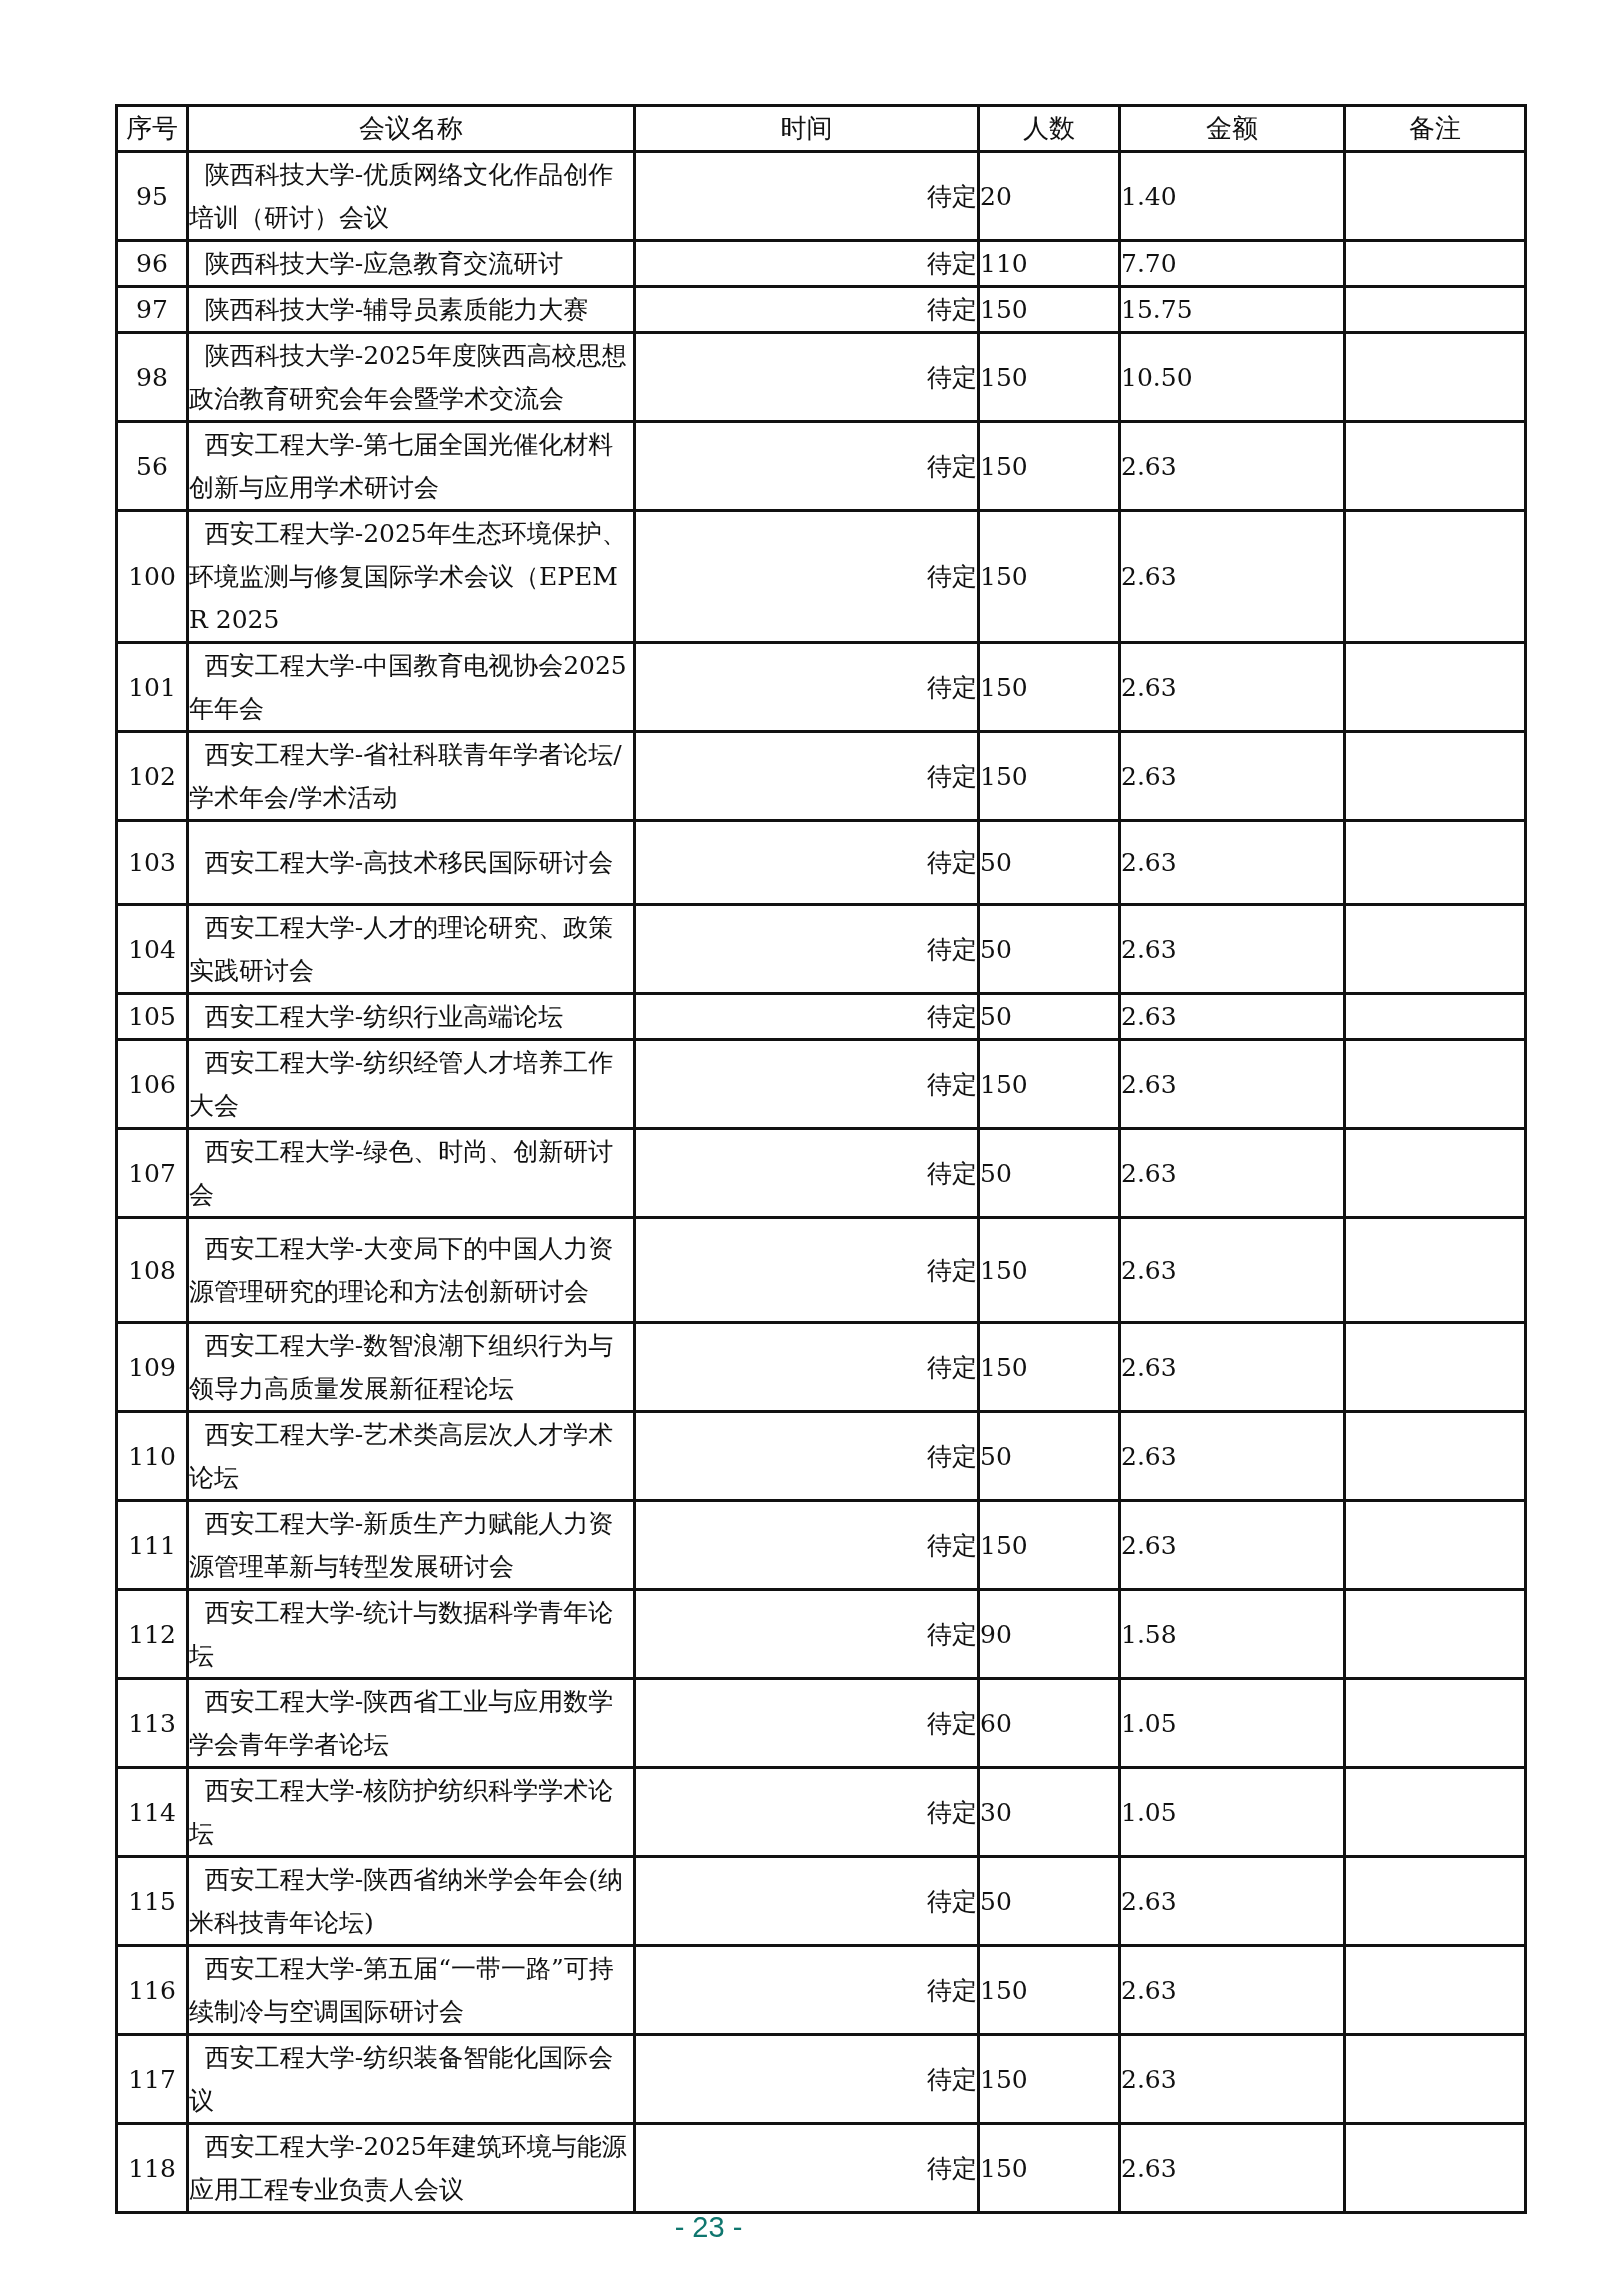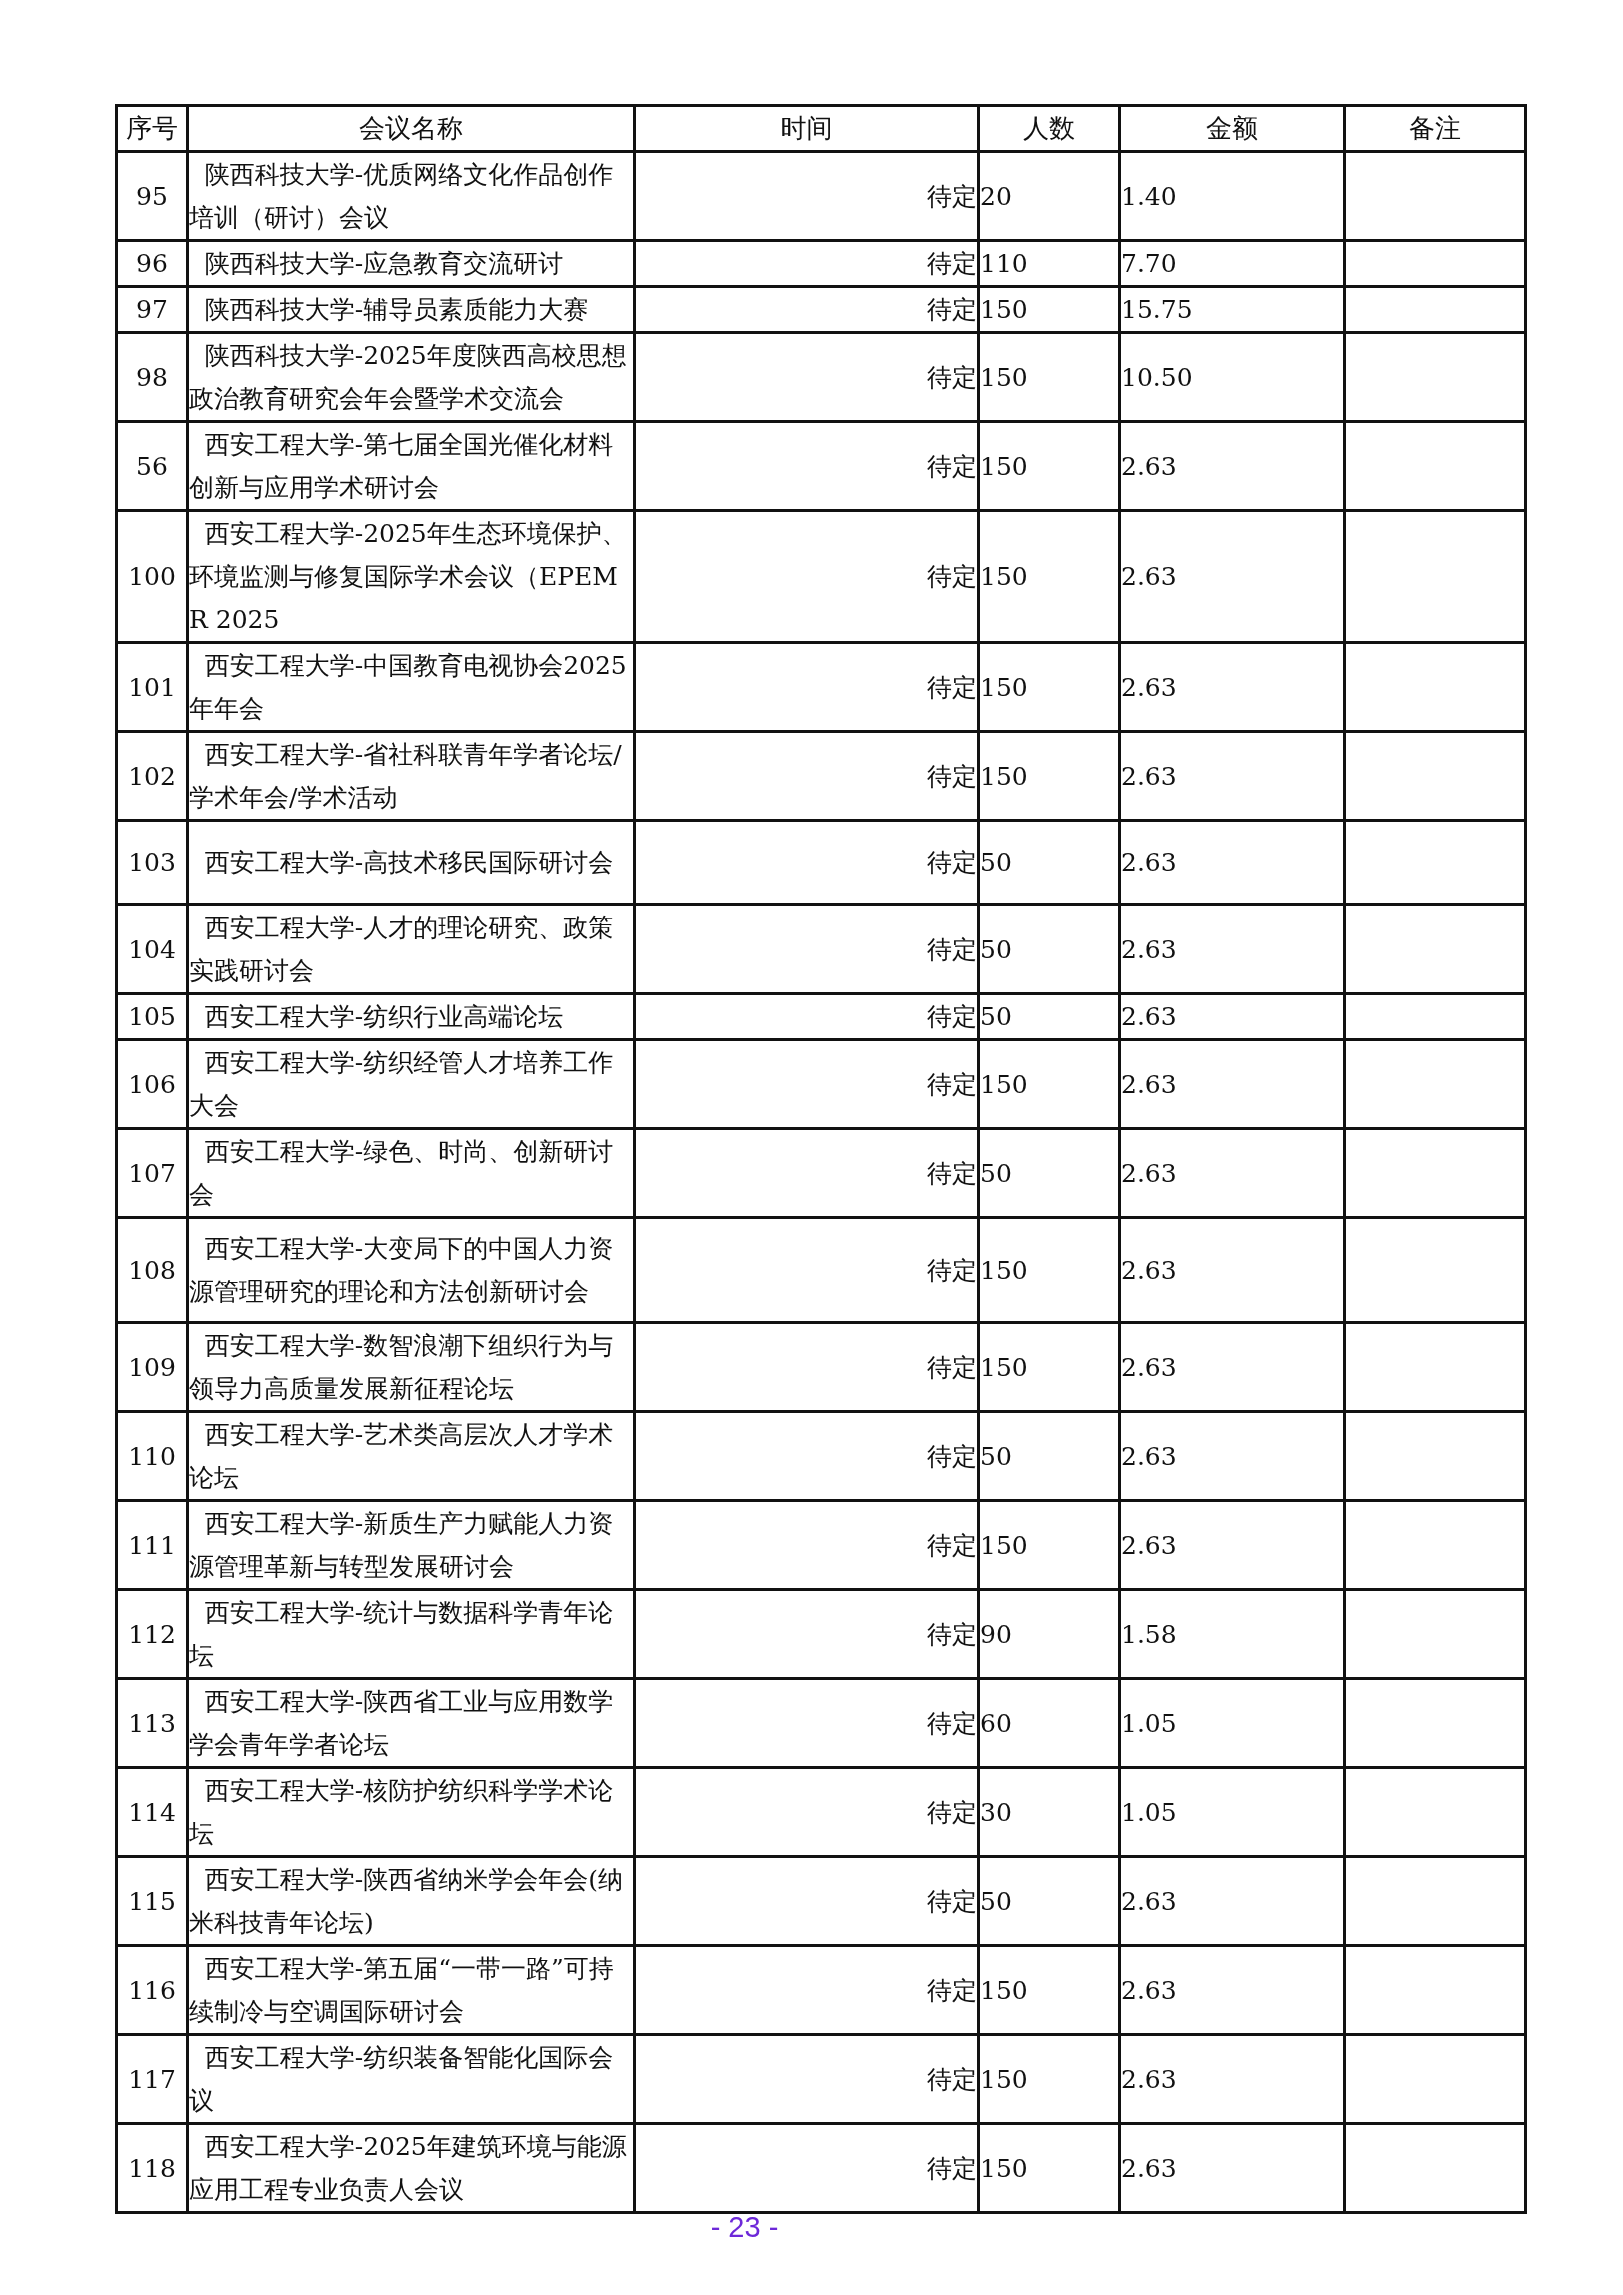--- a/index.html
+++ b/index.html
@@ -34,21 +34,21 @@
     td.c-name { text-align: left; padding-left: 1.3px; padding-right: 5.2px; letter-spacing: 0px; }
     td.c-name .txt { display: block; text-indent: 15.7px; word-break: break-all; }
     td.c-time { text-align: right; padding-left: 13px; }
     td.c-ppl { text-align: left; padding-left: 13px; }
     td.c-amt { text-align: left; padding-left: 13px; }
     td.c-note { }
     .footer {
       position: absolute; left: 0; width: 1417px; top: 2205px;
       text-align: center;
       font-family: "Liberation Sans", "DejaVu Sans", sans-serif;
-      font-size: 29px; color: #6d28d9; padding-left: 36px;
+      font-size: 29px; color: #0f766e;
     }
   </style>
 </head>
 <body>
 
 <div class="page">
   <table class="conf">
     <colgroup>
       <col style="width:71px">
       <col style="width:447px">

